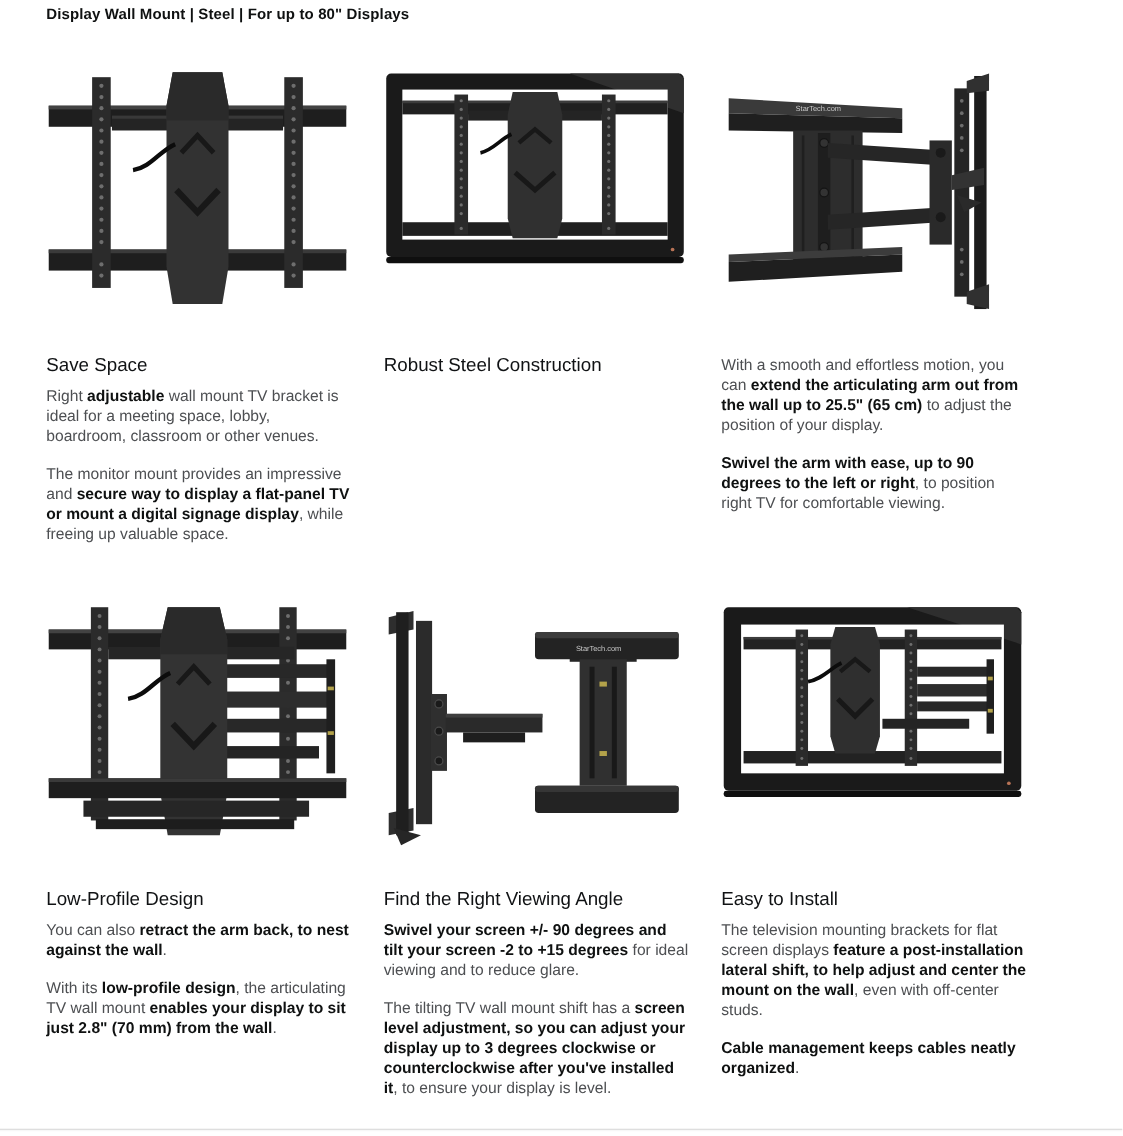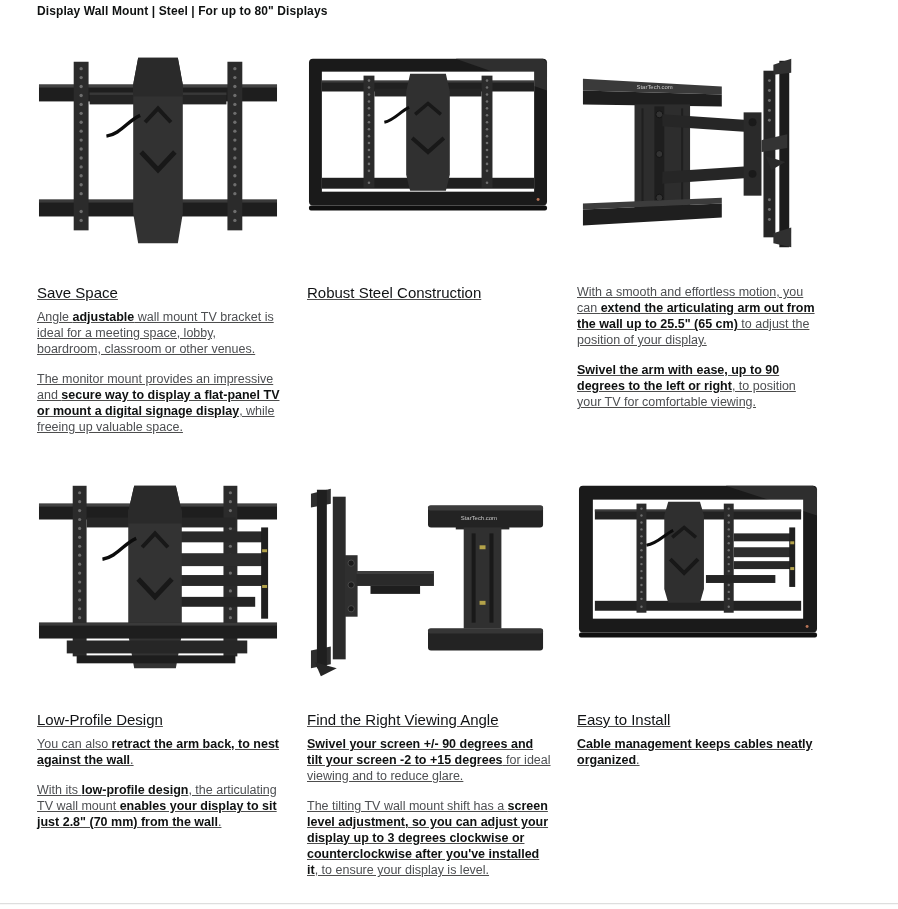--- a/index.html
+++ b/index.html
@@ -18,21 +18,21 @@
     color: #0f1111;
     letter-spacing: 0.1px;
   }
   .grid {
     display: grid;
     grid-template-columns: repeat(3, 244px);
     column-gap: 26px;
     grid-template-rows: 427px auto;
     margin: 38px 0 0 37px;
   }
-  .cell { width: 244px; text-decoration: underline; }
+  .cell { width: 244px; }
   .img-box {
     height: 228px;
     overflow: hidden;
   }
   .img-box svg { display: block; }
   h3.section-heading {
     font-size: 15px;
     font-weight: 400;
     color: #101214;
     margin: 0 0 8px 0;
@@ -114,21 +114,21 @@
         <rect x="53" y="36" width="138" height="2.5" fill="#383838"></rect>
         <path d="M102 1 L142 1 L147 28 L147 158 L142 188 L102 188 L97 158 L97 28 Z" fill="#323232"></path>
         <path d="M102 1 L142 1 L147 28 L147 40 L97 40 L97 28 Z" fill="#2a2a2a"></path>
         <path d="M109 66 L122 52 L135 66" stroke="#181818" stroke-width="4" fill="none"></path>
         <path d="M105 96 L122 114 L139 96" stroke="#181818" stroke-width="5" fill="none"></path>
         <path d="M70 80 C 84 78, 92 64, 104 59" stroke="#0c0c0c" stroke-width="3.5" fill="none"></path>
       </svg>
     </div>
     <h3 class="section-heading">Save Space</h3>
     <div class="paras">
-        <p><span>Angle </span><b>adjustable</b><span> wall mount TV bracket is ideal for a meeting space, lobby, boardroom, classroom or other venues.</span></p>
+        <p><span>Right </span><b>adjustable</b><span> wall mount TV bracket is ideal for a meeting space, lobby, boardroom, classroom or other venues.</span></p>
         <p><span>The monitor mount provides an impressive and </span><b>secure way to display a flat-panel TV or mount a digital signage display</b><span>, while freeing up valuable space.</span></p>
       </div>
   </div>
 
   <div class="cell">
     <div class="img-box">
       <svg width="242" height="192" viewBox="0 0 244 192">
         <rect x="2" y="2" width="240" height="148" rx="4" fill="#1a1a1a"></rect>
         <polygon points="150,2 238,2 242,6 242,34" fill="#2f2f2f"></polygon>
         <rect x="15" y="15" width="214" height="121" fill="#ffffff"></rect>
@@ -214,21 +214,21 @@
             <circle cx="194" cy="164" r="1.5"></circle>
         </g>
         <polygon points="198,8 216,2 216,16 198,18" fill="#303030"></polygon>
         <polygon points="198,178 216,172 216,192 198,188" fill="#303030"></polygon>
         <polygon points="186,84 212,78 212,92 186,96" fill="#333333"></polygon>
         <polygon points="190,100 210,106 196,114" fill="#2a2a2a"></polygon>
       </svg>
     </div>
     <div class="paras">
         <p><span>With a smooth and effortless motion, you can </span><b>extend the articulating arm out from the wall up to 25.5" (65 cm)</b><span> to adjust the position of your display.</span></p>
-        <p><b>Swivel the arm with ease, up to 90 degrees to the left or right</b><span>, to position your TV for comfortable viewing.</span></p>
+        <p><b>Swivel the arm with ease, up to 90 degrees to the left or right</b><span>, to position right TV for comfortable viewing.</span></p>
       </div>
   </div>
 
   <div class="cell">
     <div class="img-box">
       <svg width="242" height="195" viewBox="0 0 244 195">
         <rect x="2" y="20" width="240" height="16" fill="#1e1e1e"></rect>
         <rect x="2" y="20" width="240" height="3" fill="#424242"></rect>
         <rect x="36" y="2" width="14" height="172" fill="#2b2b2b"></rect>
         <rect x="188" y="2" width="14" height="172" fill="#2b2b2b"></rect>
@@ -382,19 +382,20 @@
         <path d="M92 18 L124 18 L128 32 L128 106 L124 120 L92 120 L88 106 L88 32 Z" fill="#2f2f2f"></path>
         <path d="M96 54 L108 44 L120 54" stroke="#181818" stroke-width="3.5" fill="none"></path>
         <path d="M94 76 L108 90 L122 76" stroke="#181818" stroke-width="4" fill="none"></path>
         <path d="M70 62 C 82 60, 88 51, 97 47" stroke="#0c0c0c" stroke-width="3" fill="none"></path>
         <rect x="2" y="150" width="240" height="5" rx="2" fill="#0f0f0f"></rect>
         <circle cx="232" cy="144" r="1.5" fill="#b87356"></circle>
       </svg>
     </div>
     <h3 class="section-heading">Easy to Install</h3>
     <div class="paras">
+        <p><span>The television mounting brackets for flat screen displays </span><b>feature a post-installation lateral shift, to help adjust and center the mount on the wall</b><span>, even with off-center studs.</span></p>
         <p><b>Cable management keeps cables neatly organized</b><span>.</span></p>
       </div>
   </div>
 
 </div>
 
 <div class="bottom-divider"></div>
 
 </body></html>

